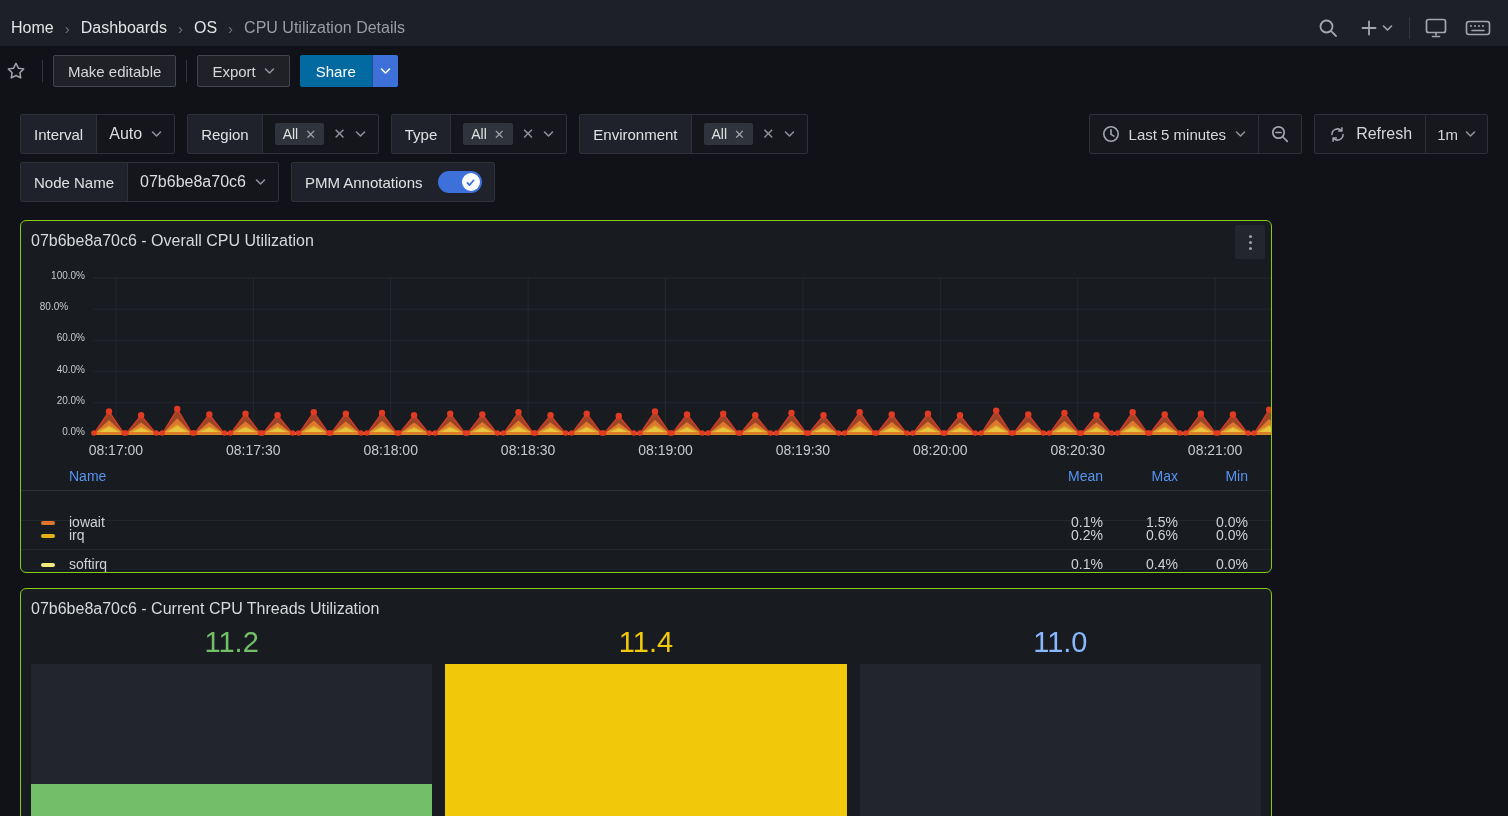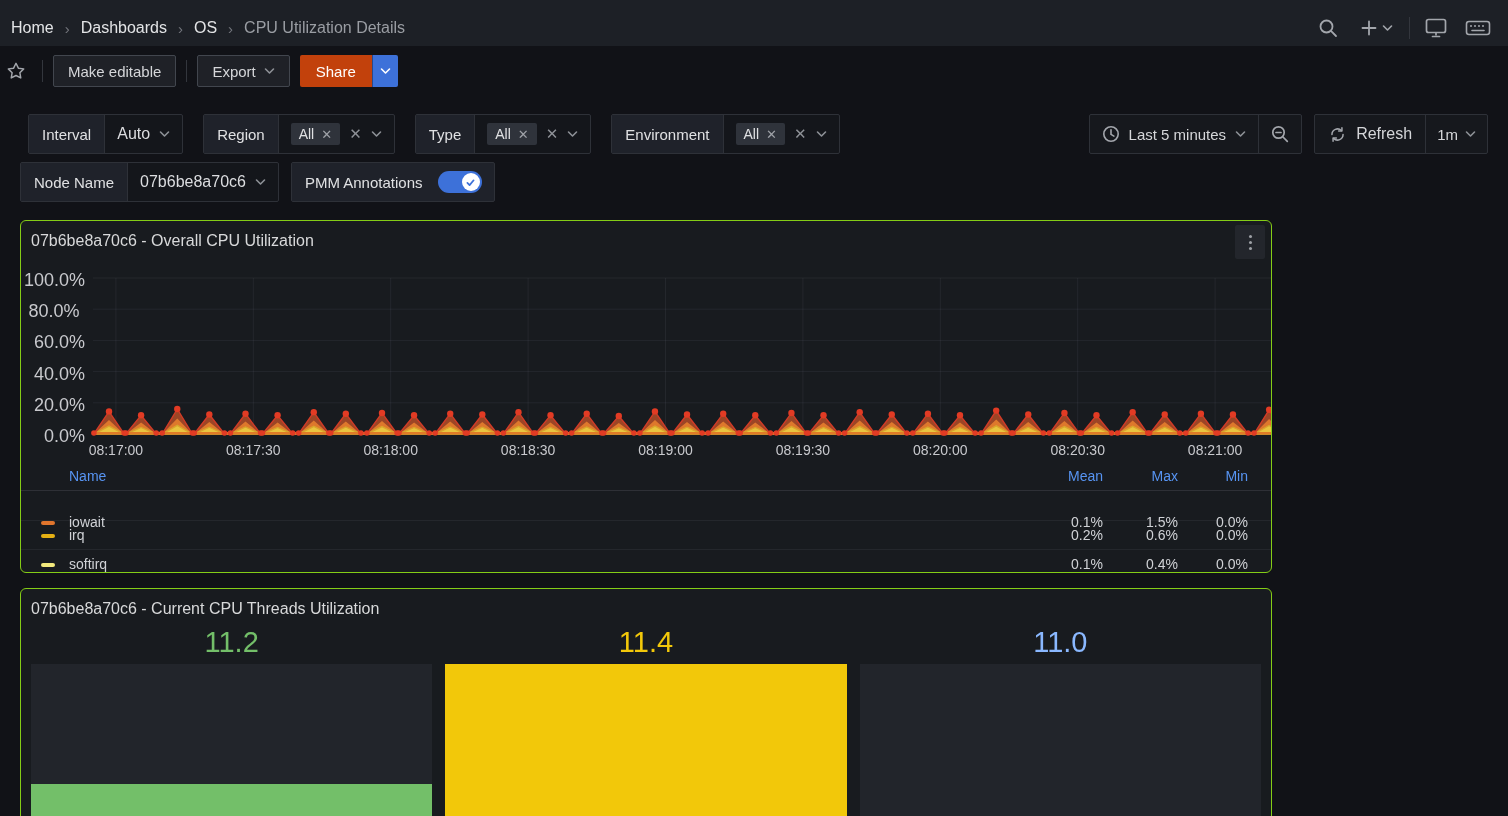--- a/index.html
+++ b/index.html
@@ -21,29 +21,29 @@
     justify-content:center; cursor:pointer; background:transparent; border:none; color:#a3a6ac; }
   .plus-btn { display:flex; align-items:center; gap:4px; padding:0 6px; }
   .vdiv { width:1px; height:22px; background:#33363d; }
 
   
   .actionbar { position:absolute; top:46px; left:0; right:0; height:50px; background:#111217;
     display:flex; align-items:center; gap:10px; padding-right:14px; }
   .btn { height:32px; display:inline-flex; align-items:center; gap:8px; padding:0 14px;
     background:#1f2127; border:1px solid #42464e; border-radius:2px; color:#d5d6d9;
     font-size:15px; font-weight:500; cursor:pointer; font-family:inherit; }
-  .btn-primary { background:#c2410c; border:none; color:#fff; padding:0 16px; }
+  .btn-primary { background:#0369a1; border:none; color:#fff; padding:0 16px; }
   .share-wrap { display:flex; align-items:stretch; height:32px; }
   .share-main { border-radius:2px 0 0 2px; height:32px; }
   .share-caret { width:26px; background:#3d71d9; border-left:1px solid rgba(0,0,0,.35);
     border-radius:0 2px 2px 0; display:flex; align-items:center; justify-content:center;
     color:#fff; cursor:pointer; border-top:none; border-bottom:none; border-right:none; }
 
   
-  .filters-row1 { position:absolute; top:114px; left:28px; right:20px; display:flex; gap:20px; }
+  .filters-row1 { position:absolute; top:114px; left:20px; right:20px; display:flex; gap:12px; }
   .filters-row2 { position:absolute; top:162px; left:20px; display:flex; gap:12px; }
   .var-group { display:flex; align-items:stretch; height:40px; border:1px solid #2e3138;
     border-radius:2px; background:#14161b; }
   .var-label { display:flex; align-items:center; padding:0 13px; background:#1f222a;
     font-size:15px; font-weight:500; color:#e0e1e3; border-right:1px solid #2e3138; }
   .var-value { display:flex; align-items:center; gap:9px; padding:0 12px; font-size:16px;
     color:#dcdde0; cursor:pointer; }
   .chip { display:inline-flex; align-items:center; gap:7px; background:#2f333b; border-radius:2px;
     padding:3px 8px; font-size:14px; color:#e0e1e3; cursor:pointer; }
   .x-glyph { color:#9va2a8; color:#9fa2a8; font-size:13px; cursor:pointer; font-style:normal; }
@@ -73,21 +73,21 @@
   #panel2 { top:588px; height:362px; }
   .panel-title { position:absolute; top:11px; left:10px; font-size:16px; font-weight:500;
     color:#d8d9da; cursor:pointer; }
   .kebab { position:absolute; top:4px; right:6px; width:30px; height:34px; border-radius:2px;
     background:#23262c; display:flex; flex-direction:column; align-items:center;
     justify-content:center; gap:3px; cursor:pointer; }
   .kebab i { width:3px; height:3px; border-radius:50%; background:#9da0a6; }
 
   
   #chart1 { position:absolute; inset:0; }
-  .ylab { position:absolute; width:62px; text-align:right; font-size:18px; color:#c8c9cd; }
+  .ylab { position:absolute; width:62px; text-align:right; font-size:10px; color:#c8c9cd; }
   .xlab { position:absolute; width:92px; text-align:center; font-size:14px; color:#c8c9cd; }
 
   
   .lg-head { position:absolute; left:0; right:0; top:243px; height:27px;
     border-bottom:1px solid rgba(204,204,220,.12); font-size:14px; font-weight:500; color:#5794f2; }
   .lg-name-col { position:absolute; left:48px; top:4px; }
   .lg-col { position:absolute; top:4px; width:80px; text-align:right; }
   .col-mean { right:168px; } .col-max { right:93px; } .col-min { right:23px; }
   .lg-row { position:absolute; left:0; right:0; height:29px; font-size:14px; color:#d0d2d6; cursor:pointer; }
   .lg-row + .lg-row, .lg-row.first { border-top:0; }

